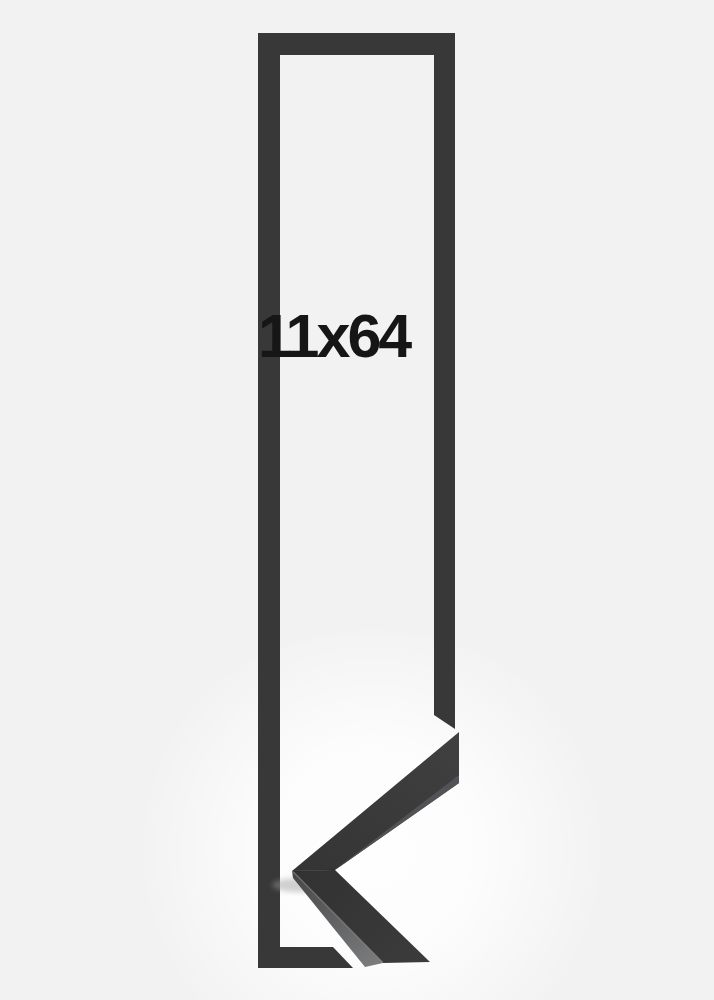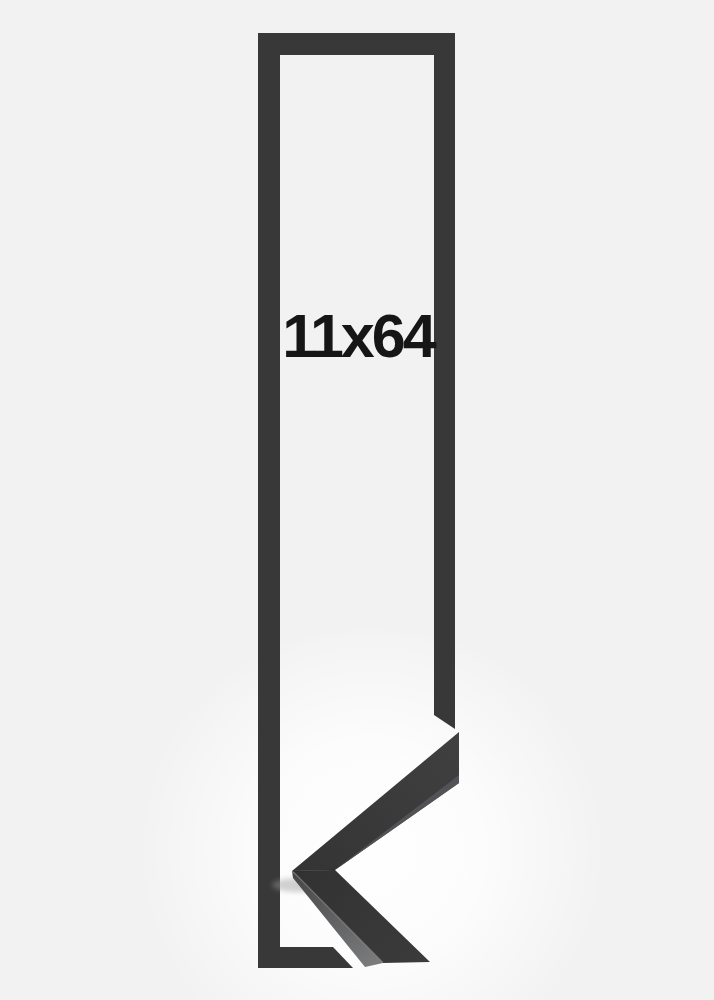--- a/index.html
+++ b/index.html
@@ -23,21 +23,20 @@
     width: 714px;
     height: 1000px;
   }
   .size-label {
     position: absolute;
     left: 258px;
     top: 303px;
     width: 200px;
     height: 68px;
     line-height: 66px;
-    text-align: center;
     font-size: 61px;
     font-weight: bold;
     letter-spacing: -3px;
     color: var(--c-label_text, #161616);
     user-select: none;
     white-space: nowrap;
   }
 </style>
 </head>
 <body>

